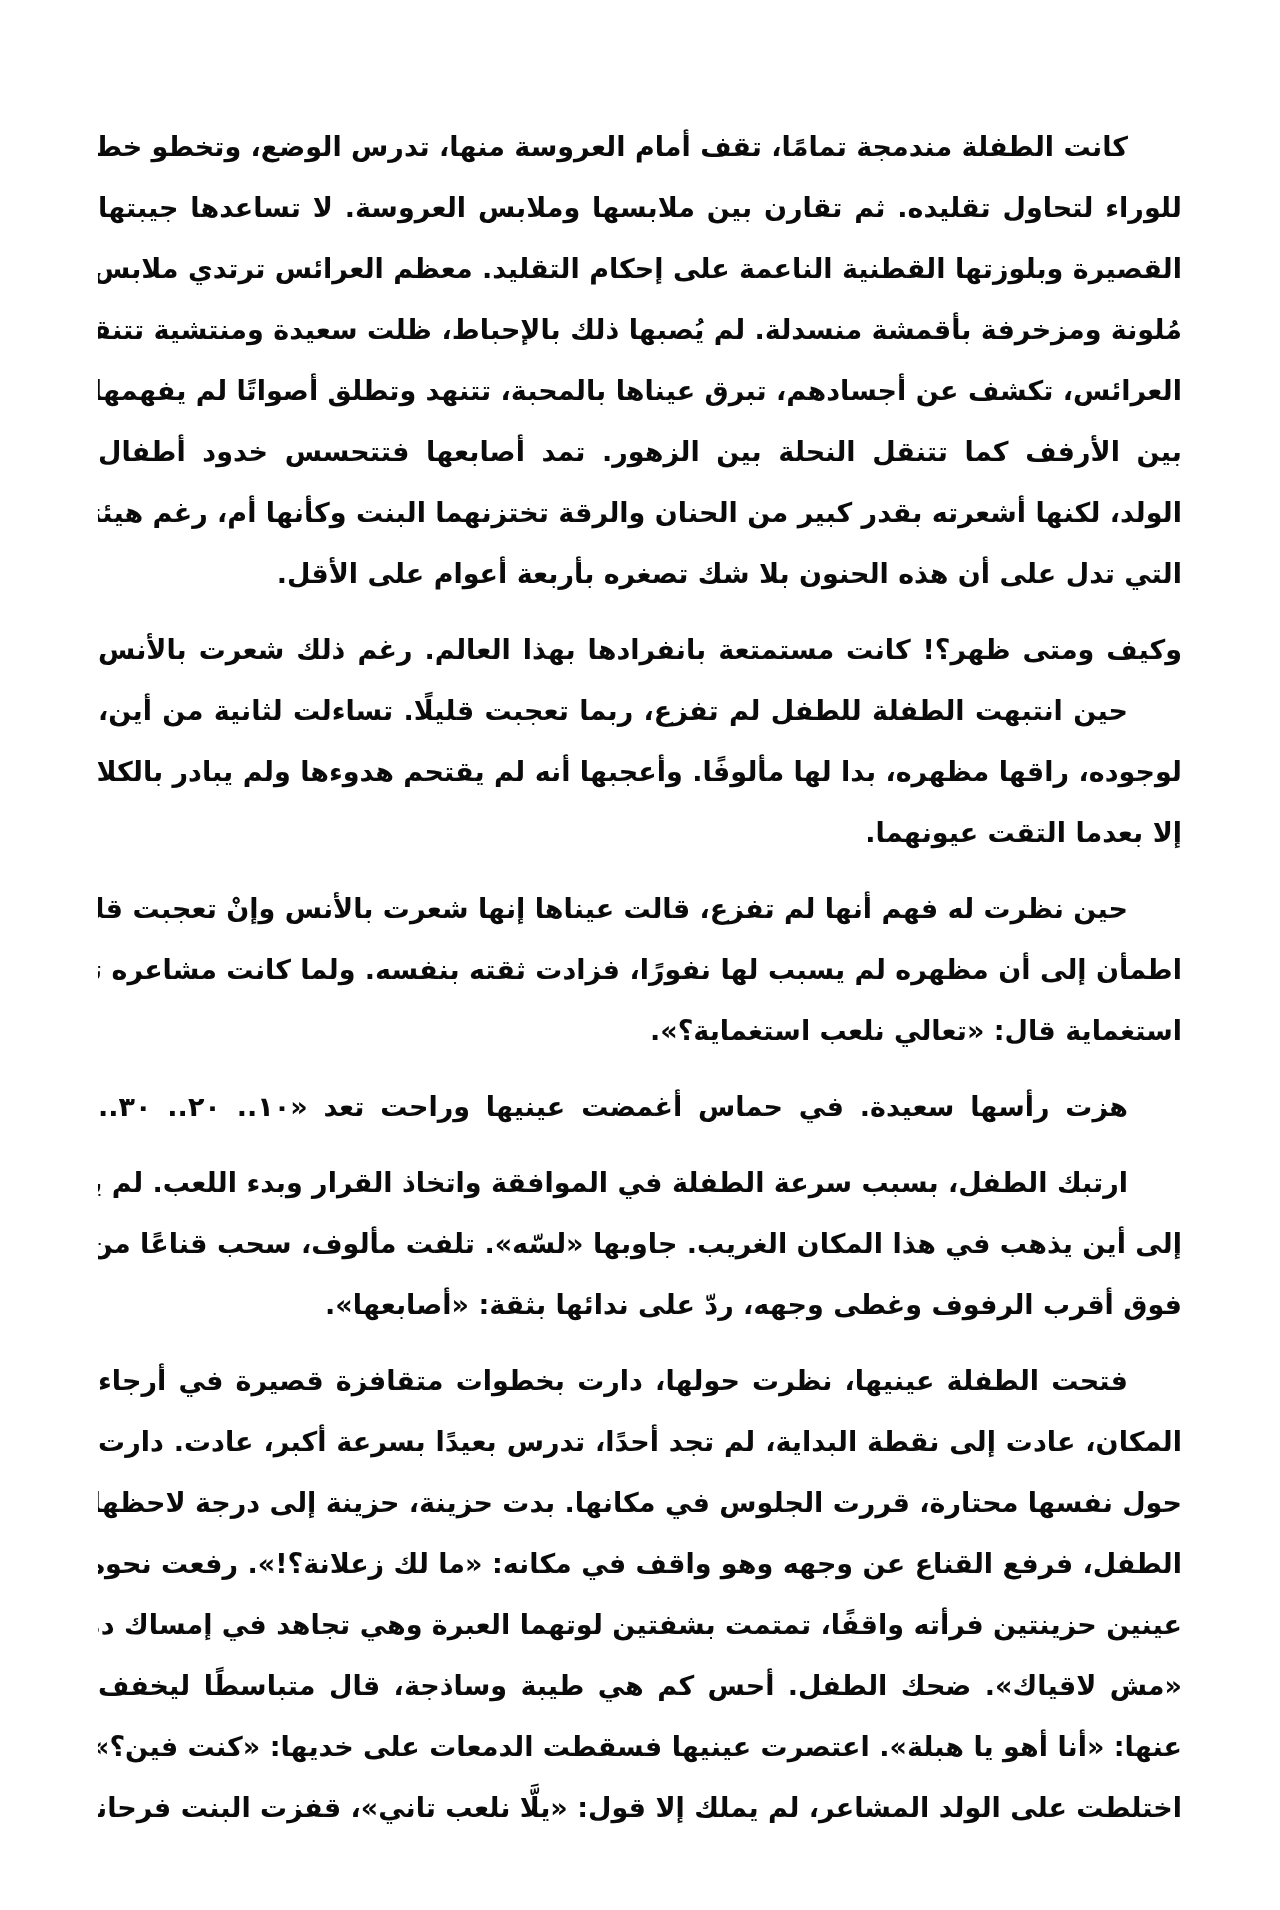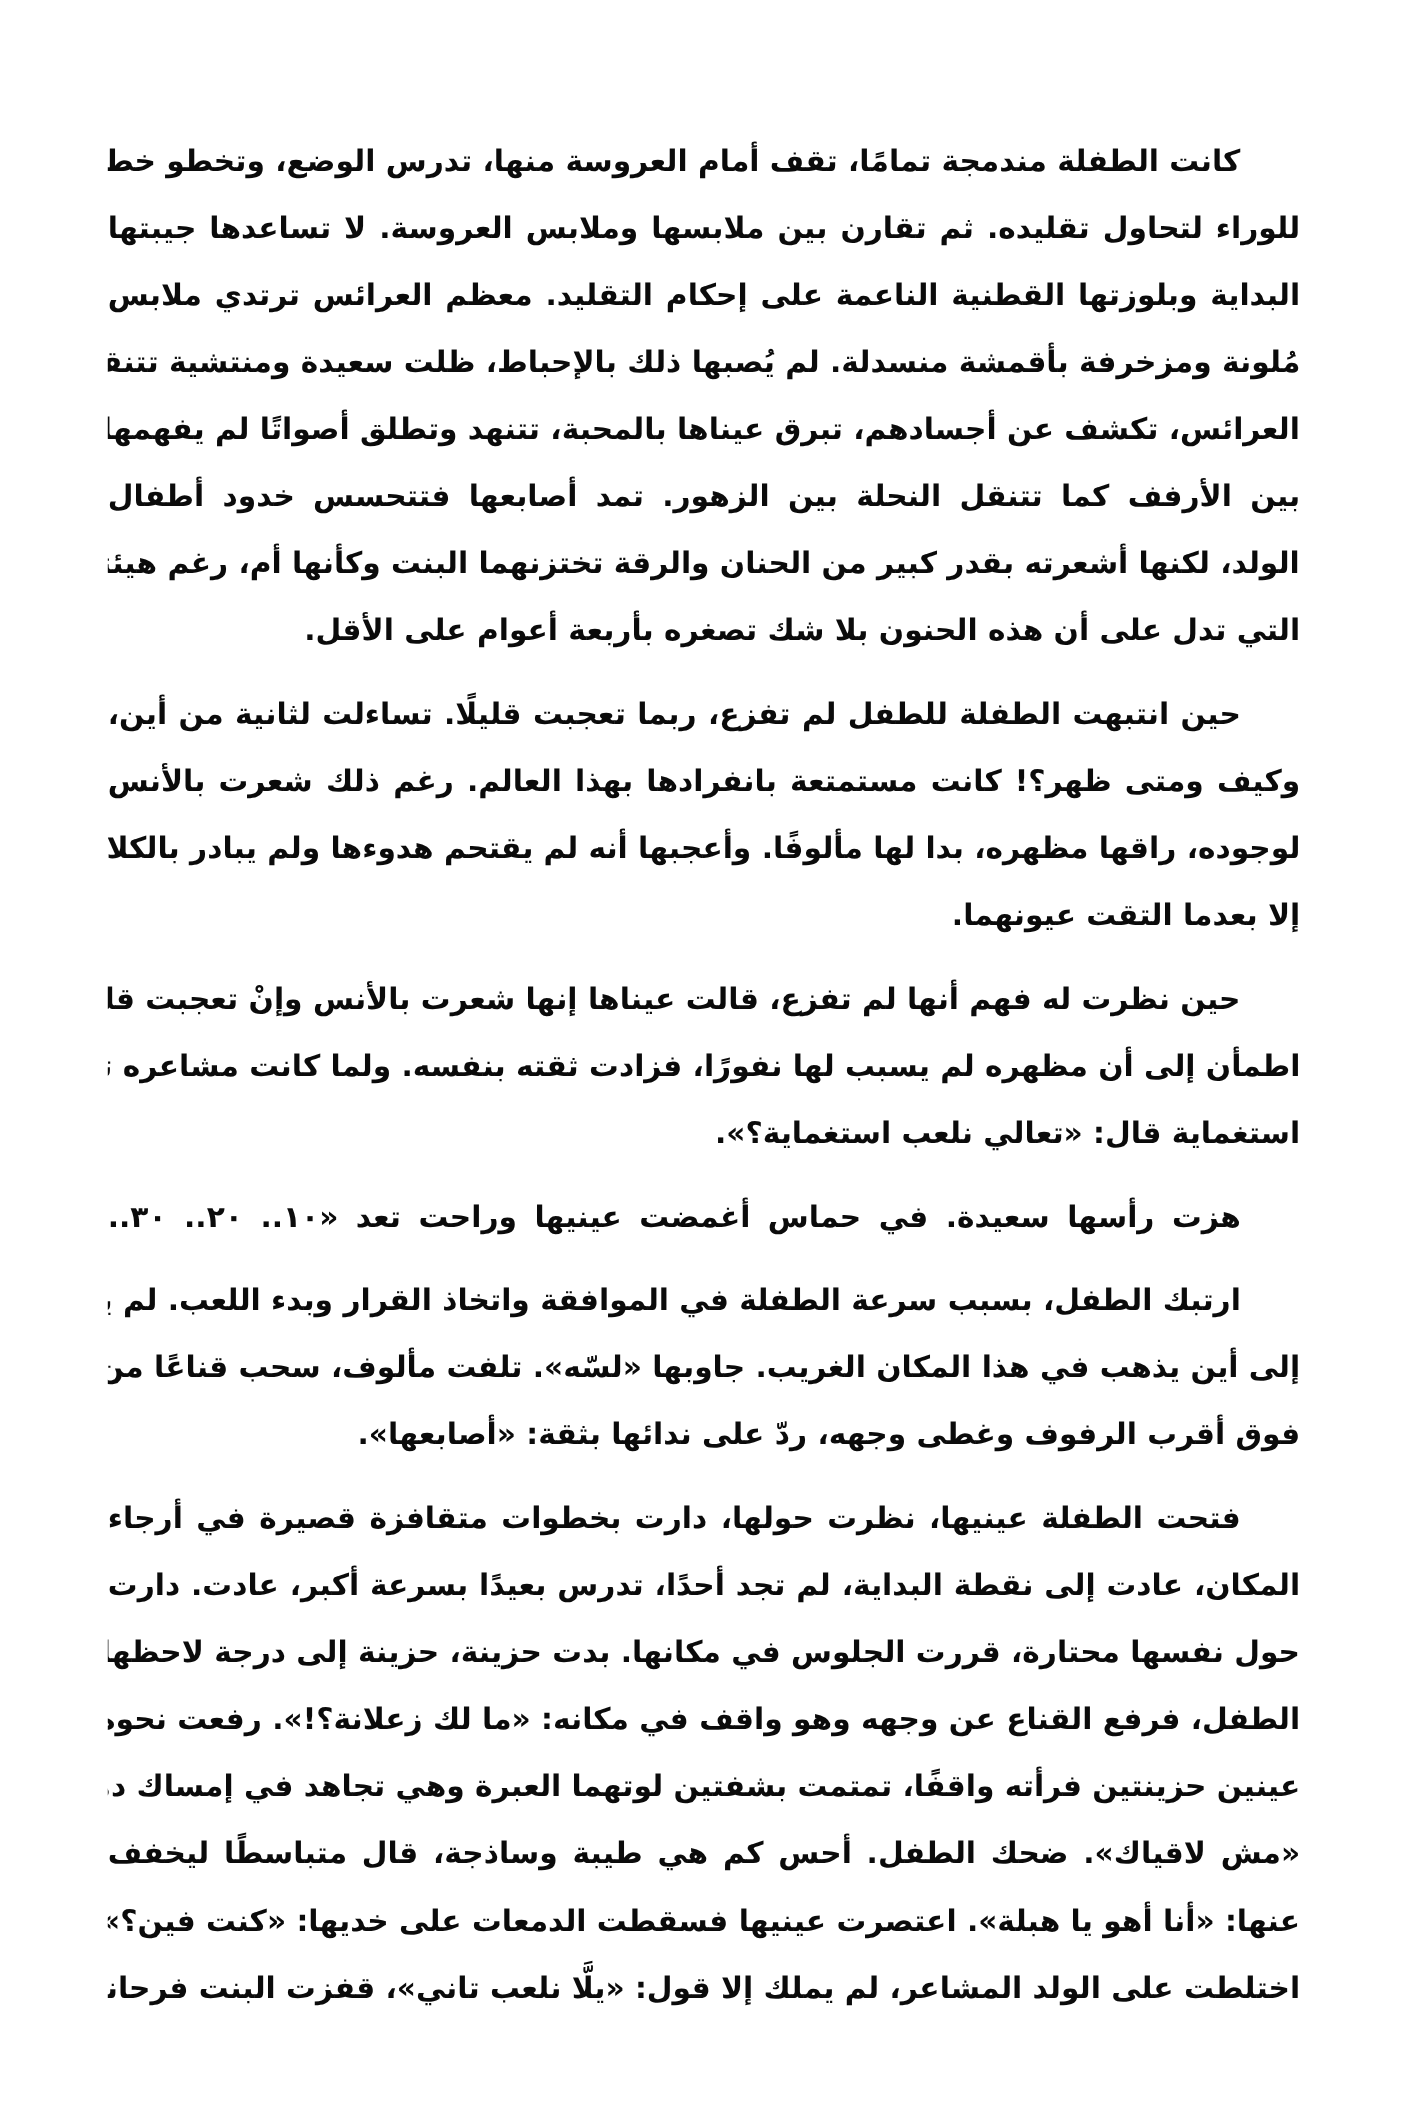--- a/index.html
+++ b/index.html
@@ -51,30 +51,30 @@
   }
 </style>
 </head>
 <body>
 
 <div class="page">
   <main class="page-text">
       <div class="para">
         <div class="line first">كانت الطفلة مندمجة تمامًا، تقف أمام العروسة منها، تدرس الوضع، وتخطو خطوة</div>
         <div class="line">للوراء لتحاول تقليده. ثم تقارن بين ملابسها وملابس العروسة. لا تساعدها جيبتها</div>
-        <div class="line">البداية وبلوزتها القطنية الناعمة على إحكام التقليد. معظم العرائس ترتدي ملابس</div>
+        <div class="line">القصيرة وبلوزتها القطنية الناعمة على إحكام التقليد. معظم العرائس ترتدي ملابس</div>
         <div class="line">مُلونة ومزخرفة بأقمشة منسدلة. لم يُصبها ذلك بالإحباط، ظلت سعيدة ومنتشية تتنقل</div>
         <div class="line">العرائس، تكشف عن أجسادهم، تبرق عيناها بالمحبة، تتنهد وتطلق أصواتًا لم يفهمها</div>
         <div class="line">بين الأرفف كما تتنقل النحلة بين الزهور. تمد أصابعها فتتحسس خدود أطفال</div>
         <div class="line">الولد، لكنها أشعرته بقدر كبير من الحنان والرقة تختزنهما البنت وكأنها أم، رغم هيئتها</div>
         <div class="line last">التي تدل على أن هذه الحنون بلا شك تصغره بأربعة أعوام على الأقل.</div>
       </div>
       <div class="para">
+        <div class="line">وكيف ومتى ظهر؟! كانت مستمتعة بانفرادها بهذا العالم. رغم ذلك شعرت بالأنس</div>
         <div class="line first">حين انتبهت الطفلة للطفل لم تفزع، ربما تعجبت قليلًا. تساءلت لثانية من أين،</div>
-        <div class="line">وكيف ومتى ظهر؟! كانت مستمتعة بانفرادها بهذا العالم. رغم ذلك شعرت بالأنس</div>
         <div class="line">لوجوده، راقها مظهره، بدا لها مألوفًا. وأعجبها أنه لم يقتحم هدوءها ولم يبادر بالكلام</div>
         <div class="line last">إلا بعدما التقت عيونهما.</div>
       </div>
       <div class="para">
         <div class="line first">حين نظرت له فهم أنها لم تفزع، قالت عيناها إنها شعرت بالأنس وإنْ تعجبت قليلًا،</div>
         <div class="line">اطمأن إلى أن مظهره لم يسبب لها نفورًا، فزادت ثقته بنفسه. ولما كانت مشاعره تشبه</div>
         <div class="line last">استغماية قال: «تعالي نلعب استغماية؟».</div>
       </div>
       <div class="para">
         <div class="line first">هزت رأسها سعيدة. في حماس أغمضت عينيها وراحت تعد «١٠.. ٢٠.. ٣٠..</div>

